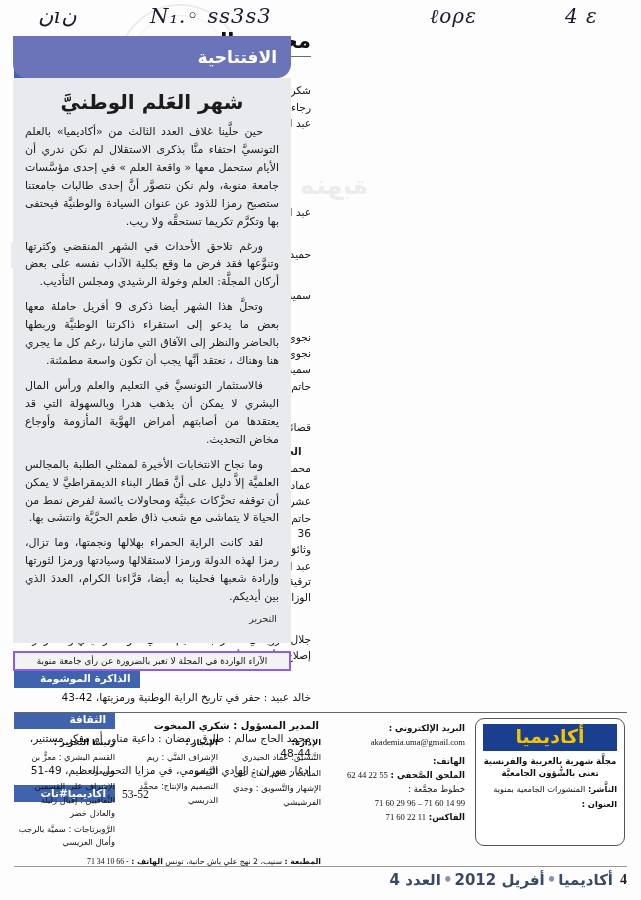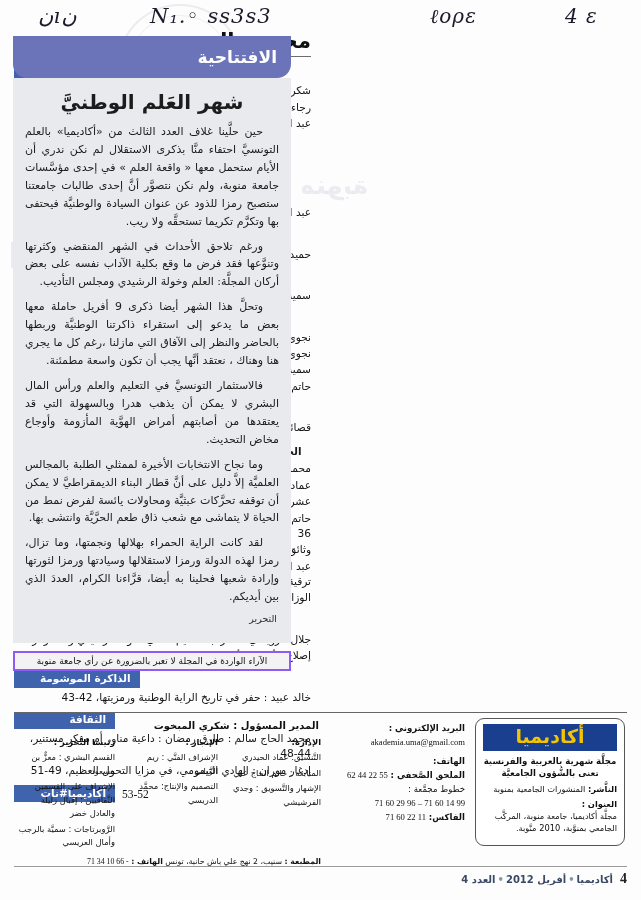--- a/index.html
+++ b/index.html
@@ -187,21 +187,21 @@
     position:absolute;left:14px;right:14px;top:866px;
     border-top:1px solid #9a9a9a;
     padding-top:4px;
     display:flex;flex-direction:row;align-items:center;justify-content:flex-start;
     gap:7px;
   }
   .folio{
     font-size:14px;font-weight:bold;color:#222;
     font-family:"Liberation Serif","DejaVu Serif",serif;
   }
-  .folio-text{font-size:10px;color:#3a4a66;font-weight:bold;}
+  .folio-text{font-size:15px;color:#3a4a66;font-weight:bold;}
   .folio-text .sep{color:#8a94a8;padding:0 2px;}
 </style>
 </head>
 <body>
 
 <div class="page">
 
   <div class="scan-stamp"></div>
   <div class="bleed bleed-a">العلم</div>
   <div class="bleed bleed-b">Ie Gai Sav</div>
@@ -343,21 +343,20 @@
       <div class="logo-card">
         <div class="logo-mark">أكاديميا</div>
         <div class="logo-l1">مجلَّة شهرية بالعربية والفرنسية</div>
         <div class="logo-l1">تعنى بالشُّؤون الجامعيَّة</div>
         <div class="logo-l2">
           <b>الناَّشر:</b>
           <span>المنشورات الجامعية بمنوبة</span>
         </div>
         <div class="logo-l2">
           <b>العنوان :</b>
-          <div>مجلَّة أكاديميا، جامعة منوبة، المركَّب الجامعي بمنوَّبة، 2010 منَّوبة.</div>
         </div>
       </div>
 
       <div class="contact">
         <div style="font-weight:bold;">البريد الإلكتروني :</div>
         <div class="num">akademia.uma@gmail.com</div>
         <div style="height:5px"></div>
         <div style="font-weight:bold;">الهاتف:</div>
         <div>
           <b>الملحق الصَّحفي :</b>

